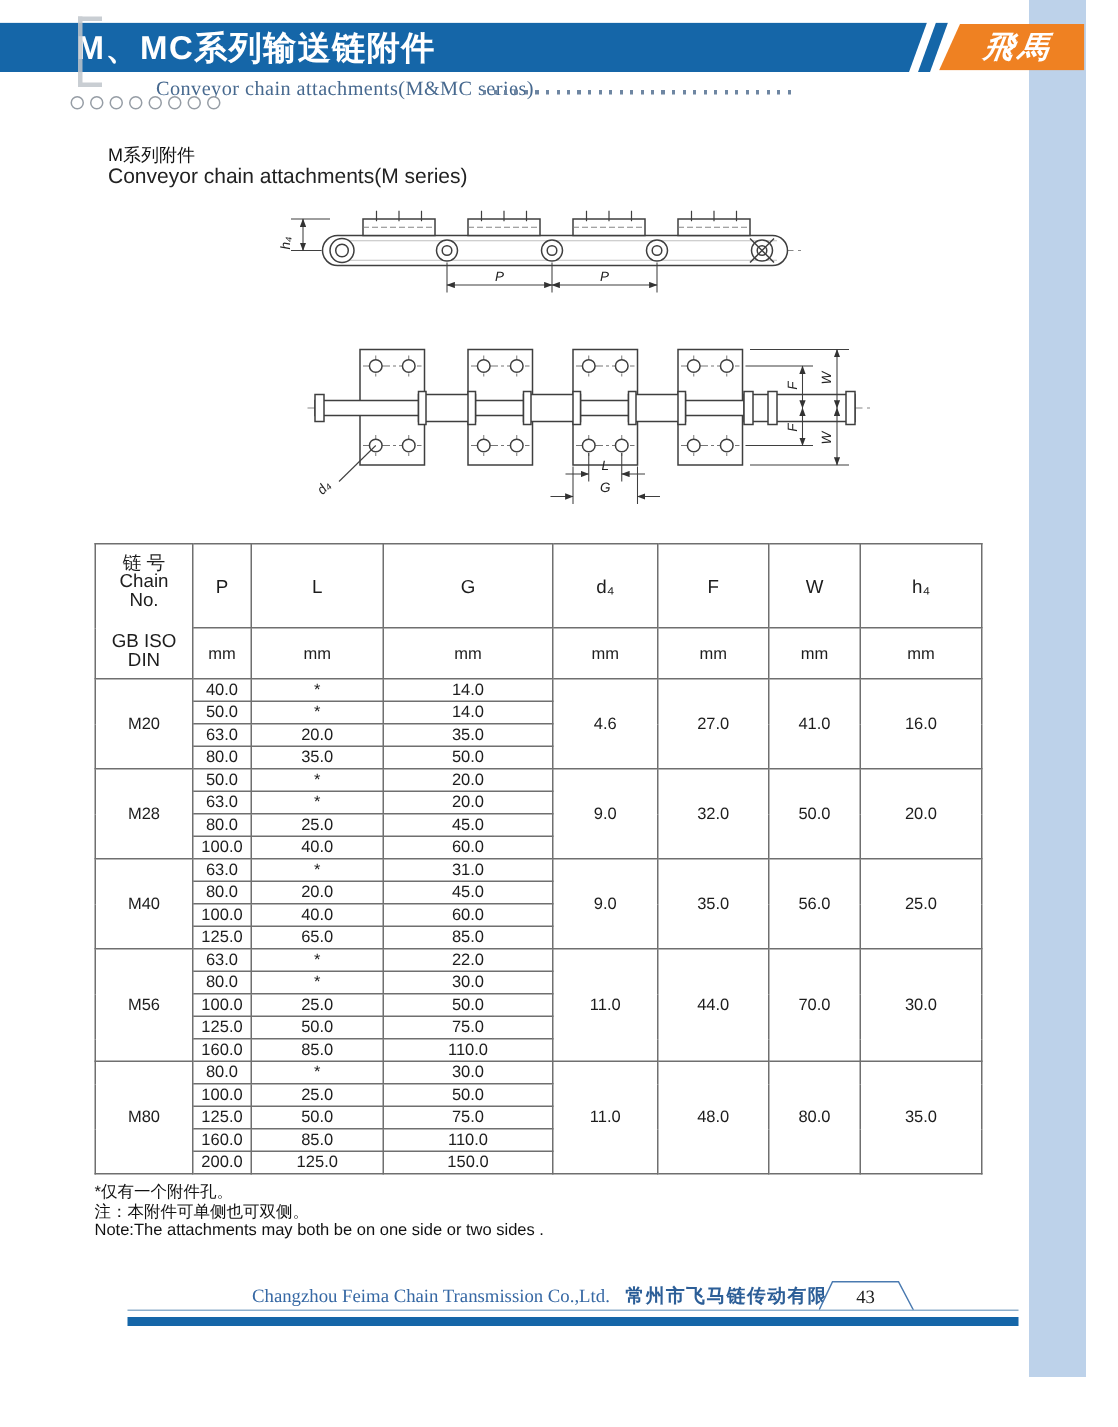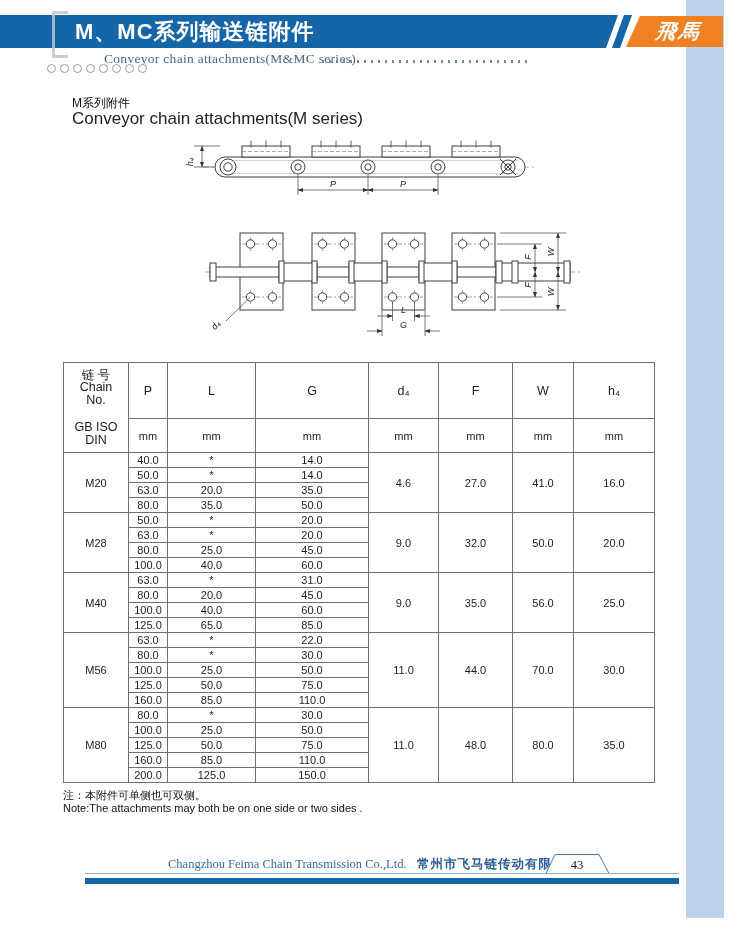--- a/index.html
+++ b/index.html
@@ -3,42 +3,42 @@
 <meta charset="utf-8">
 <style>
   * { margin:0; padding:0; box-sizing:border-box; }
   html,body { width:745px; height:951px; }
   body { position:relative; background:#ffffff; font-family:"Liberation Sans", sans-serif; color:#1d1d1d; overflow:hidden; }
 
   
   .strip      { position:absolute; left:686px; top:0; width:38px; height:918px; background:#bdd2ea; }
   .banner     { position:absolute; left:0; top:15px; width:618px; height:33px; background:#1566a8;
                 clip-path:polygon(0 0,100% 0,calc(100% - 12px) 100%,0 100%); z-index:2; }
-  .banner-title { display:block; padding-left:75px; line-height:33px; font-size:22px; font-weight:bold;
+  .banner-title { display:block; padding-left:51px; line-height:33px; font-size:22px; font-weight:bold;
                 color:#ffffff; letter-spacing:1px; white-space:nowrap; }
   .banner-stripe { position:absolute; left:612px; top:15px; width:20px; height:33px; background:#1566a8;
                 clip-path:polygon(60% 0,100% 0,40% 100%,0 100%); z-index:2; }
   .logo       { position:absolute; left:626px; top:16px; width:97px; height:31px; background:#ef8122;
                 clip-path:polygon(14px 0,100% 0,100% 100%,0 100%); z-index:2;
                 display:flex; align-items:center; justify-content:center; }
   .logo span  { font-family:"Liberation Serif", serif; font-style:italic; font-weight:bold; font-size:20px;
                 color:#fff; letter-spacing:3px; transform:skewX(-8deg); padding-left:8px; }
   .bracket    { position:absolute; left:52px; top:11px; width:16px; height:47px; z-index:3; opacity:.85;
                 border-left:3.5px solid #c0c6cc; border-top:3.5px solid #c0c6cc; border-bottom:3.5px solid #c0c6cc; }
   .subtitle   { position:absolute; left:104px; top:51px; font-family:"Liberation Serif", serif;
                 font-size:13.5px; color:#47698f; letter-spacing:.3px; }
   .dots       { position:absolute; left:322px; top:60px; width:208px; height:2.5px;
                 background:repeating-linear-gradient(90deg,#6e86a2 0 2.2px,transparent 2.2px 7px); }
   .circles    { position:absolute; left:47px; top:64px; display:flex; }
   .circles i  { display:block; width:9px; height:9px; border:1.3px solid #969da5; border-radius:50%;
                 margin-right:4px; background:#fff; }
 
   
   .sec-zh { position:absolute; left:72px; top:95px;  font-size:12px; color:#111; }
-  .sec-en { position:absolute; left:72px; top:109px; font-size:17px; color:#222; }
+  .sec-en { position:absolute; left:72px; top:109px; font-size:14px; color:#222; }
 
   
   #svg-side { position:absolute; left:130px; top:133px; }
   #svg-top  { position:absolute; left:180px; top:223px; }
   svg text.dim { font-family:"Liberation Sans", sans-serif; font-size:9px; font-style:italic; fill:#222; }
 
   
   #spec-table { position:absolute; left:63px; top:362px; border-collapse:collapse; table-layout:fixed; }
   #spec-table th, #spec-table td { border:1px solid #6f6f6f; font-weight:normal; text-align:center;
                 vertical-align:middle; padding:0; }
@@ -442,20 +442,21 @@
       </tr>
       <tr>
         <td>200.0</td>
         <td>125.0</td>
         <td>150.0</td>
       </tr>
     </tbody>
 </table>
 
 <div class="notes" id="notes">
+    <div>*仅有一个附件孔。</div>
     <div>注：本附件可单侧也可双侧。</div>
     <div>Note:The attachments may both be on one side or two sides .</div>
   </div>
 
 <div class="f-en">Changzhou Feima Chain Transmission Co.,Ltd.</div>
 <div class="f-zh">常州市飞马链传动有限公司</div>
 <svg class="f-page" width="64" height="20" viewBox="0 0 64 20">
   <polyline points="0,19.5 9,0.5 53,0.5 63,19.5" fill="#ffffff" stroke="#4a7ab0" stroke-width="1"></polyline>
   <text x="31" y="14.5" text-anchor="middle" font-family="Liberation Serif, serif" font-size="12.5" fill="#1d1d1d">43</text>
 </svg>

